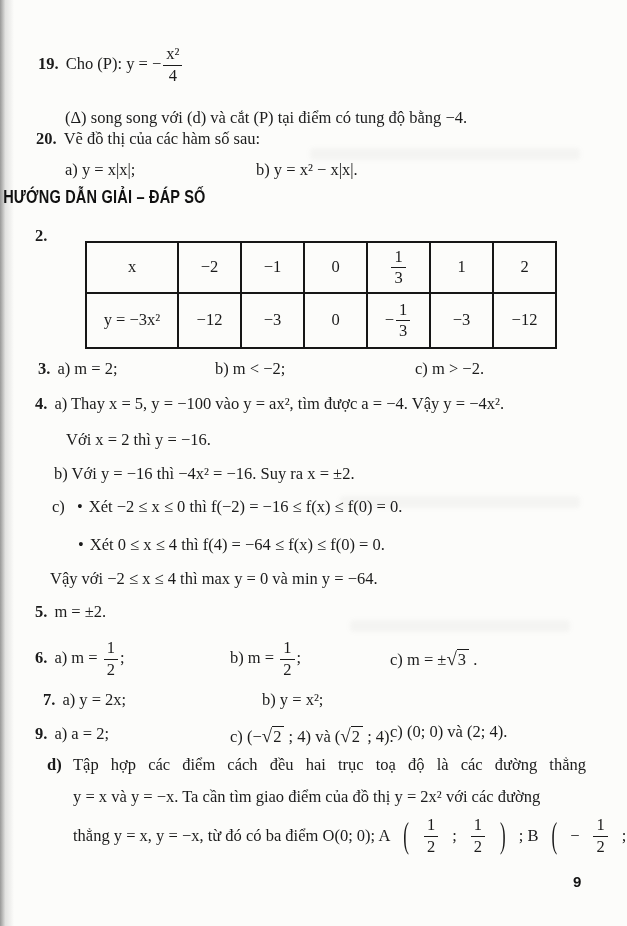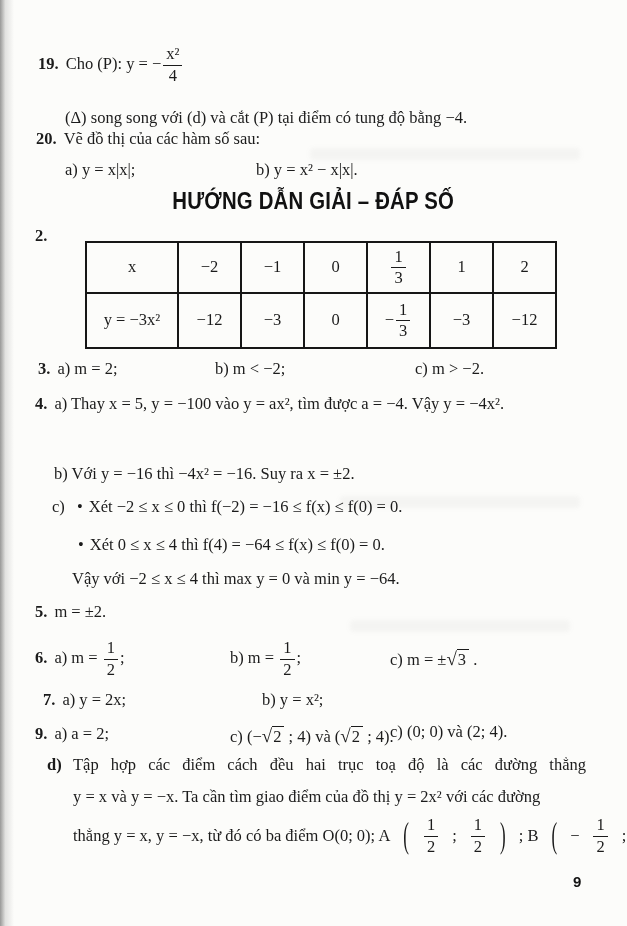--- a/index.html
+++ b/index.html
@@ -15,22 +15,22 @@
   }
   .abs{position:absolute;white-space:nowrap;}
   .blbl{font-weight:bold;margin-right:7px;}
   .frac{display:inline-block;vertical-align:middle;text-align:center;line-height:1;margin:0 2px;}
   .frac .fnum{display:block;padding:0 3px 2px;}
   .frac .fden{display:block;border-top:1.5px solid #1b1b1b;padding:2px 3px 0;}
   .sqrt{white-space:nowrap;}
   .rad{font-size:115%;}
   .radicand{border-top:1.4px solid #1b1b1b;padding:0 3px 0 1px;}
   .bigp{display:inline-block;transform:scaleY(2.05);transform-origin:center;font-size:17px;vertical-align:middle;font-weight:400;padding:0 1px;}
-  .heading{position:absolute;left:0;right:0;text-align:center;
-    font-family:"Liberation Sans",sans-serif;font-weight:bold;font-size:21px;color:#111;}
+  .heading{position:absolute;left:0;right:0;
+    font-family:"Liberation Sans",sans-serif;font-weight:bold;font-size:15px;color:#111;}
   .heading-inner{display:inline-block;transform:scale(.97,1.18);letter-spacing:.2px;}
   table.vals{border-collapse:collapse;background:#fcfcfa;}
   table.vals td{border:2px solid #161616;text-align:center;vertical-align:middle;padding:0;font-size:16.5px;}
   .pagenum{position:absolute;font-family:"Liberation Sans",sans-serif;font-weight:bold;font-size:15px;color:#111;}
   .bleed{position:absolute;background:rgba(90,90,90,.05);filter:blur(2px);border-radius:4px;}
   .just{white-space:normal;text-align:justify;text-align-last:justify;}
 </style>
 </head>
 <body>
 
@@ -96,29 +96,30 @@
 
   <div class="abs" style="top:359px;left:38px;">
     <span class="blbl">3.</span><span>a) m = 2;</span>
   </div>
   <div class="abs" style="top:359px;left:215px;">b) m &lt; −2;</div>
   <div class="abs" style="top:359px;left:390px;margin-left:25px;">c) m &gt; −2.</div>
 
   <div class="abs" style="top:394px;left:35px;">
     <span class="blbl">4.</span><span>a) Thay x = 5, y = −100 vào y = ax², tìm được a = −4. Vậy y = −4x².</span>
   </div>
+  <div class="abs" style="top:430px;left:66px;">Với x = 2 thì y = −16.</div>
   <div class="abs" style="top:464px;left:54px;">b) Với y = −16 thì −4x² = −16. Suy ra x = ±2.</div>
   <div class="abs" style="top:497px;left:52px;">
     <span>c)</span>
     <span style="margin:0 6px 0 8px;">•</span><span>Xét −2 ≤ x ≤ 0 thì f(−2) = −16 ≤ f(x) ≤ f(0) = 0.</span>
   </div>
   <div class="abs" style="top:535px;left:78px;">
     <span style="margin-right:6px;">•</span><span>Xét 0 ≤ x ≤ 4 thì f(4) = −64 ≤ f(x) ≤ f(0) = 0.</span>
   </div>
-  <div class="abs" style="top:569px;left:72px;">Vậy với −2 ≤ x ≤ 4 thì max y = 0 và min y = −64.</div>
+  <div class="abs" style="top:569px;left:50px;">Vậy với −2 ≤ x ≤ 4 thì max y = 0 và min y = −64.</div>
 
   <div class="abs" style="top:602px;left:35px;">
     <span class="blbl">5.</span><span>m = ±2.</span>
   </div>
 
   <div class="abs" style="top:640px;left:35px;">
     <span class="blbl">6.</span><span>a) m = </span><span class="frac"><span class="fnum">1</span><span class="fden">2</span></span><span>;</span>
   </div>
   <div class="abs" style="top:640px;left:230px;">
     <span>b) m = </span><span class="frac"><span class="fnum">1</span><span class="fden">2</span></span><span>;</span>

